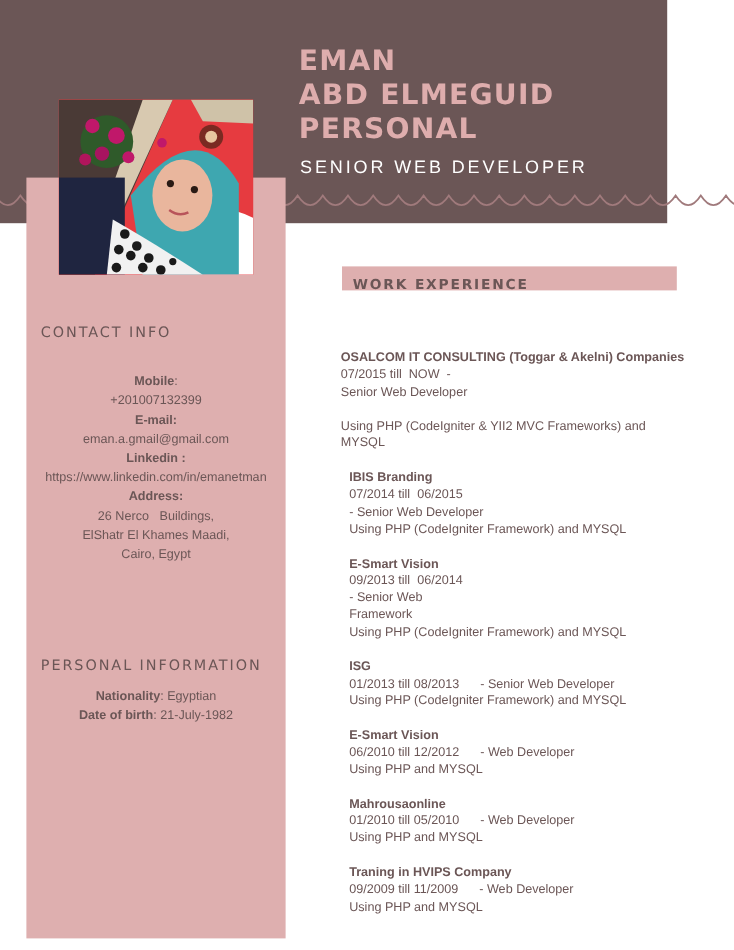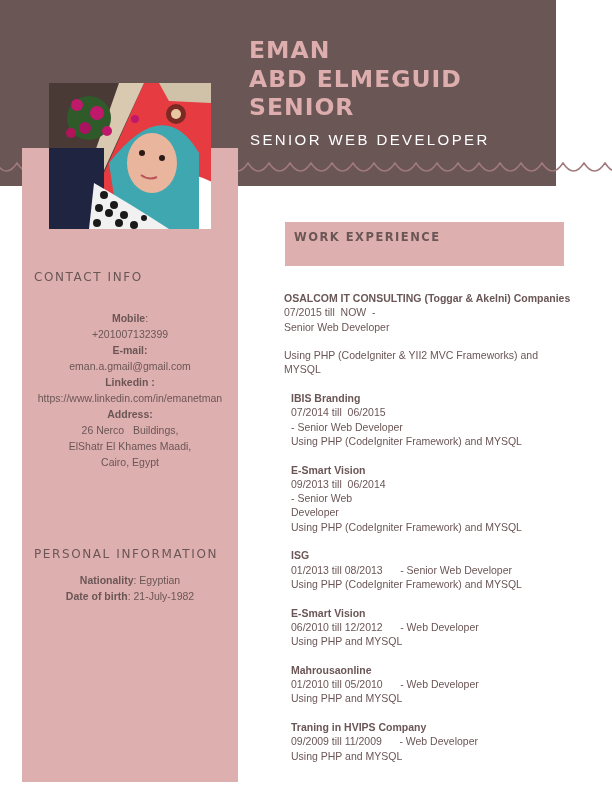--- a/index.html
+++ b/index.html
@@ -41,21 +41,21 @@
     }
     .side-block {
       position: absolute; left: 22px; width: 216px; text-align: center;
       font-family: "Liberation Sans", sans-serif; font-size: 10.5px; line-height: 16px;
       color: #6b5656;
     }
     .side-block b { font-weight: bold; }
     .side-block .row { white-space: nowrap; }
 
     .work-bar {
-      position: absolute; left: 285px; top: 222px; width: 279px; height: 44px;
+      position: absolute; left: 285px; top: 222px; width: 279px; height: 20px;
       background: #deafaf;
     }
     .work-bar span {
       position: absolute; left: 9px; top: 8px;
       font-family: "DejaVu Sans", sans-serif; font-weight: bold;
       font-size: 11.5px; letter-spacing: 1.5px; color: #6b5656; white-space: nowrap;
     }
 
     .jobs {
       position: absolute; left: 284px; top: 291px; width: 290px;
@@ -68,21 +68,21 @@
     .job .line { white-space: pre; }
     .job .wrap { white-space: normal; }
   </style>
 </head>
 <body>
 
 <div class="header">
   <div class="name">
     <div>EMAN</div>
     <div>ABD ELMEGUID</div>
-    <div>SENIOR</div>
+    <div>PERSONAL</div>
   </div>
   <div class="title">SENIOR WEB DEVELOPER</div>
   <svg class="wave" viewBox="0 0 612 18" preserveAspectRatio="none">
     <path id="wavepath" fill="none" stroke="#a07a7c" stroke-width="1.5" d="M -4 4 Q 6.5 20 17 4 Q 27.5 20 38 4 Q 48.5 20 59 4 Q 69.5 20 80 4 Q 90.5 20 101 4 Q 111.5 20 122 4 Q 132.5 20 143 4 Q 153.5 20 164 4 Q 174.5 20 185 4 Q 195.5 20 206 4 Q 216.5 20 227 4 Q 237.5 20 248 4 Q 258.5 20 269 4 Q 279.5 20 290 4 Q 300.5 20 311 4 Q 321.5 20 332 4 Q 342.5 20 353 4 Q 363.5 20 374 4 Q 384.5 20 395 4 Q 405.5 20 416 4 Q 426.5 20 437 4 Q 447.5 20 458 4 Q 468.5 20 479 4 Q 489.5 20 500 4 Q 510.5 20 521 4 Q 531.5 20 542 4 Q 552.5 20 563 4 Q 573.5 20 584 4 Q 594.5 20 605 4 Q 615.5 20 626 4"></path>
   </svg>
 </div>
 
 <div class="side-panel"></div>
 
 <div class="photo" title="Profile photo of woman wearing teal headscarf">
@@ -157,21 +157,21 @@
   <div class="job indented">
     <div class="company">IBIS Branding</div>
     <div class="line">07/2014 till  06/2015</div>
     <div class="line">- Senior Web Developer</div>
     <div class="line">Using PHP (CodeIgniter Framework) and MYSQL</div>
   </div>
   <div class="job indented">
     <div class="company">E-Smart Vision</div>
     <div class="line">09/2013 till  06/2014</div>
     <div class="line">- Senior Web</div>
-    <div class="line">Developer</div>
+    <div class="line">Framework</div>
     <div class="line">Using PHP (CodeIgniter Framework) and MYSQL</div>
   </div>
   <div class="job indented">
     <div class="company">ISG</div>
     <div class="line">01/2013 till 08/2013      - Senior Web Developer</div>
     <div class="line">Using PHP (CodeIgniter Framework) and MYSQL</div>
   </div>
   <div class="job indented">
     <div class="company">E-Smart Vision</div>
     <div class="line">06/2010 till 12/2012      - Web Developer</div>

